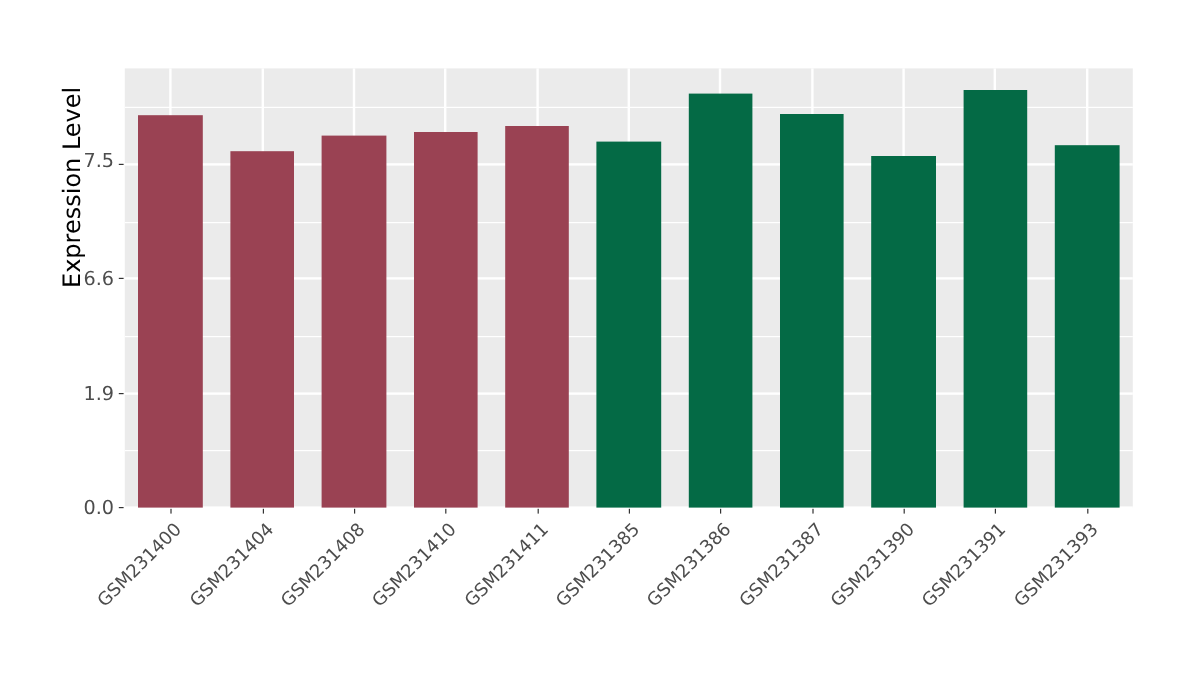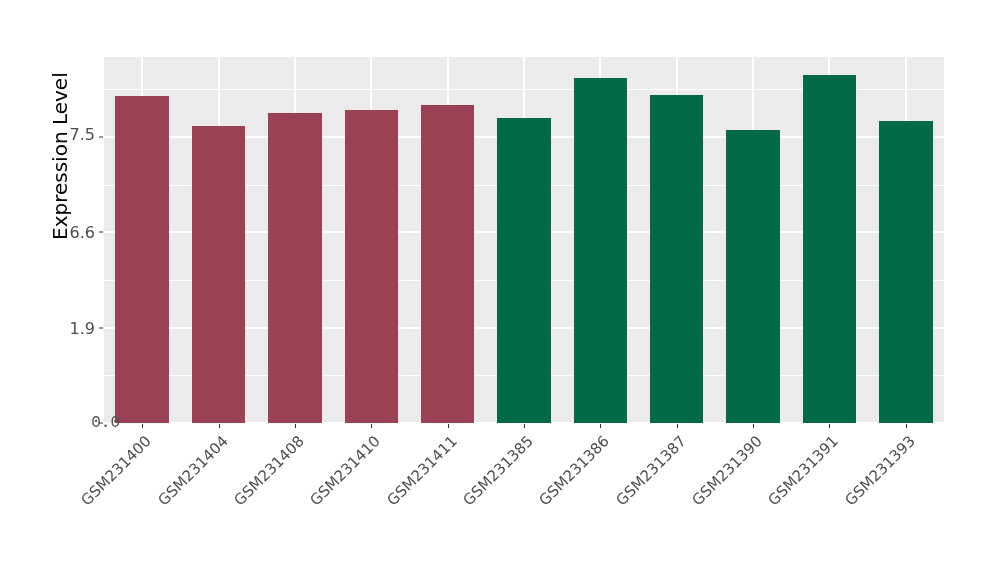--- a/index.html
+++ b/index.html
@@ -137,21 +137,21 @@
       <div class="bar" title="GSM231411: 8.35" style="left: 316.909px; width: 53.4545px; height: 318.344px; background: rgb(154, 66, 83);"></div>
       <div class="bar" title="GSM231385: 7.99" style="left: 393.273px; width: 53.4545px; height: 304.619px; background: rgb(4, 106, 69);"></div>
       <div class="bar" title="GSM231386: 9.05" style="left: 469.636px; width: 53.4545px; height: 345.031px; background: rgb(4, 106, 69);"></div>
       <div class="bar" title="GSM231387: 8.6" style="left: 546px; width: 53.4545px; height: 327.875px; background: rgb(4, 106, 69);"></div>
       <div class="bar" title="GSM231390: 7.68" style="left: 622.364px; width: 53.4545px; height: 292.8px; background: rgb(4, 106, 69);"></div>
       <div class="bar" title="GSM231391: 9.12" style="left: 698.727px; width: 53.4545px; height: 347.7px; background: rgb(4, 106, 69);"></div>
       <div class="bar" title="GSM231393: 7.92" style="left: 775.091px; width: 53.4545px; height: 301.95px; background: rgb(4, 106, 69);"></div>
     </div>
 
   <div id="y-axis">
-      <div class="y-tick-label" style="top: 423px; right: 880px; font-family: Liberation Mono, monospace;">0.0</div>
+      <div class="y-tick-label" style="top: 423px; right: 905px;">0.0</div>
       <div class="y-tick-mark" style="top: 423px; left: 99px;"></div>
       <div class="y-tick-label" style="top: 327.688px; right: 905px;">1.9</div>
       <div class="y-tick-mark" style="top: 327.688px; left: 99px;"></div>
       <div class="y-tick-label" style="top: 232.375px; right: 905px;">6.6</div>
       <div class="y-tick-mark" style="top: 232.375px; left: 99px;"></div>
       <div class="y-tick-label" style="top: 134px; right: 905px;">7.5</div>
       <div class="y-tick-mark" style="top: 137.062px; left: 99px;"></div>
     </div>
   <div id="x-axis">
       <div class="x-tick-mark" style="left: 142.182px; top: 424px;"></div>

